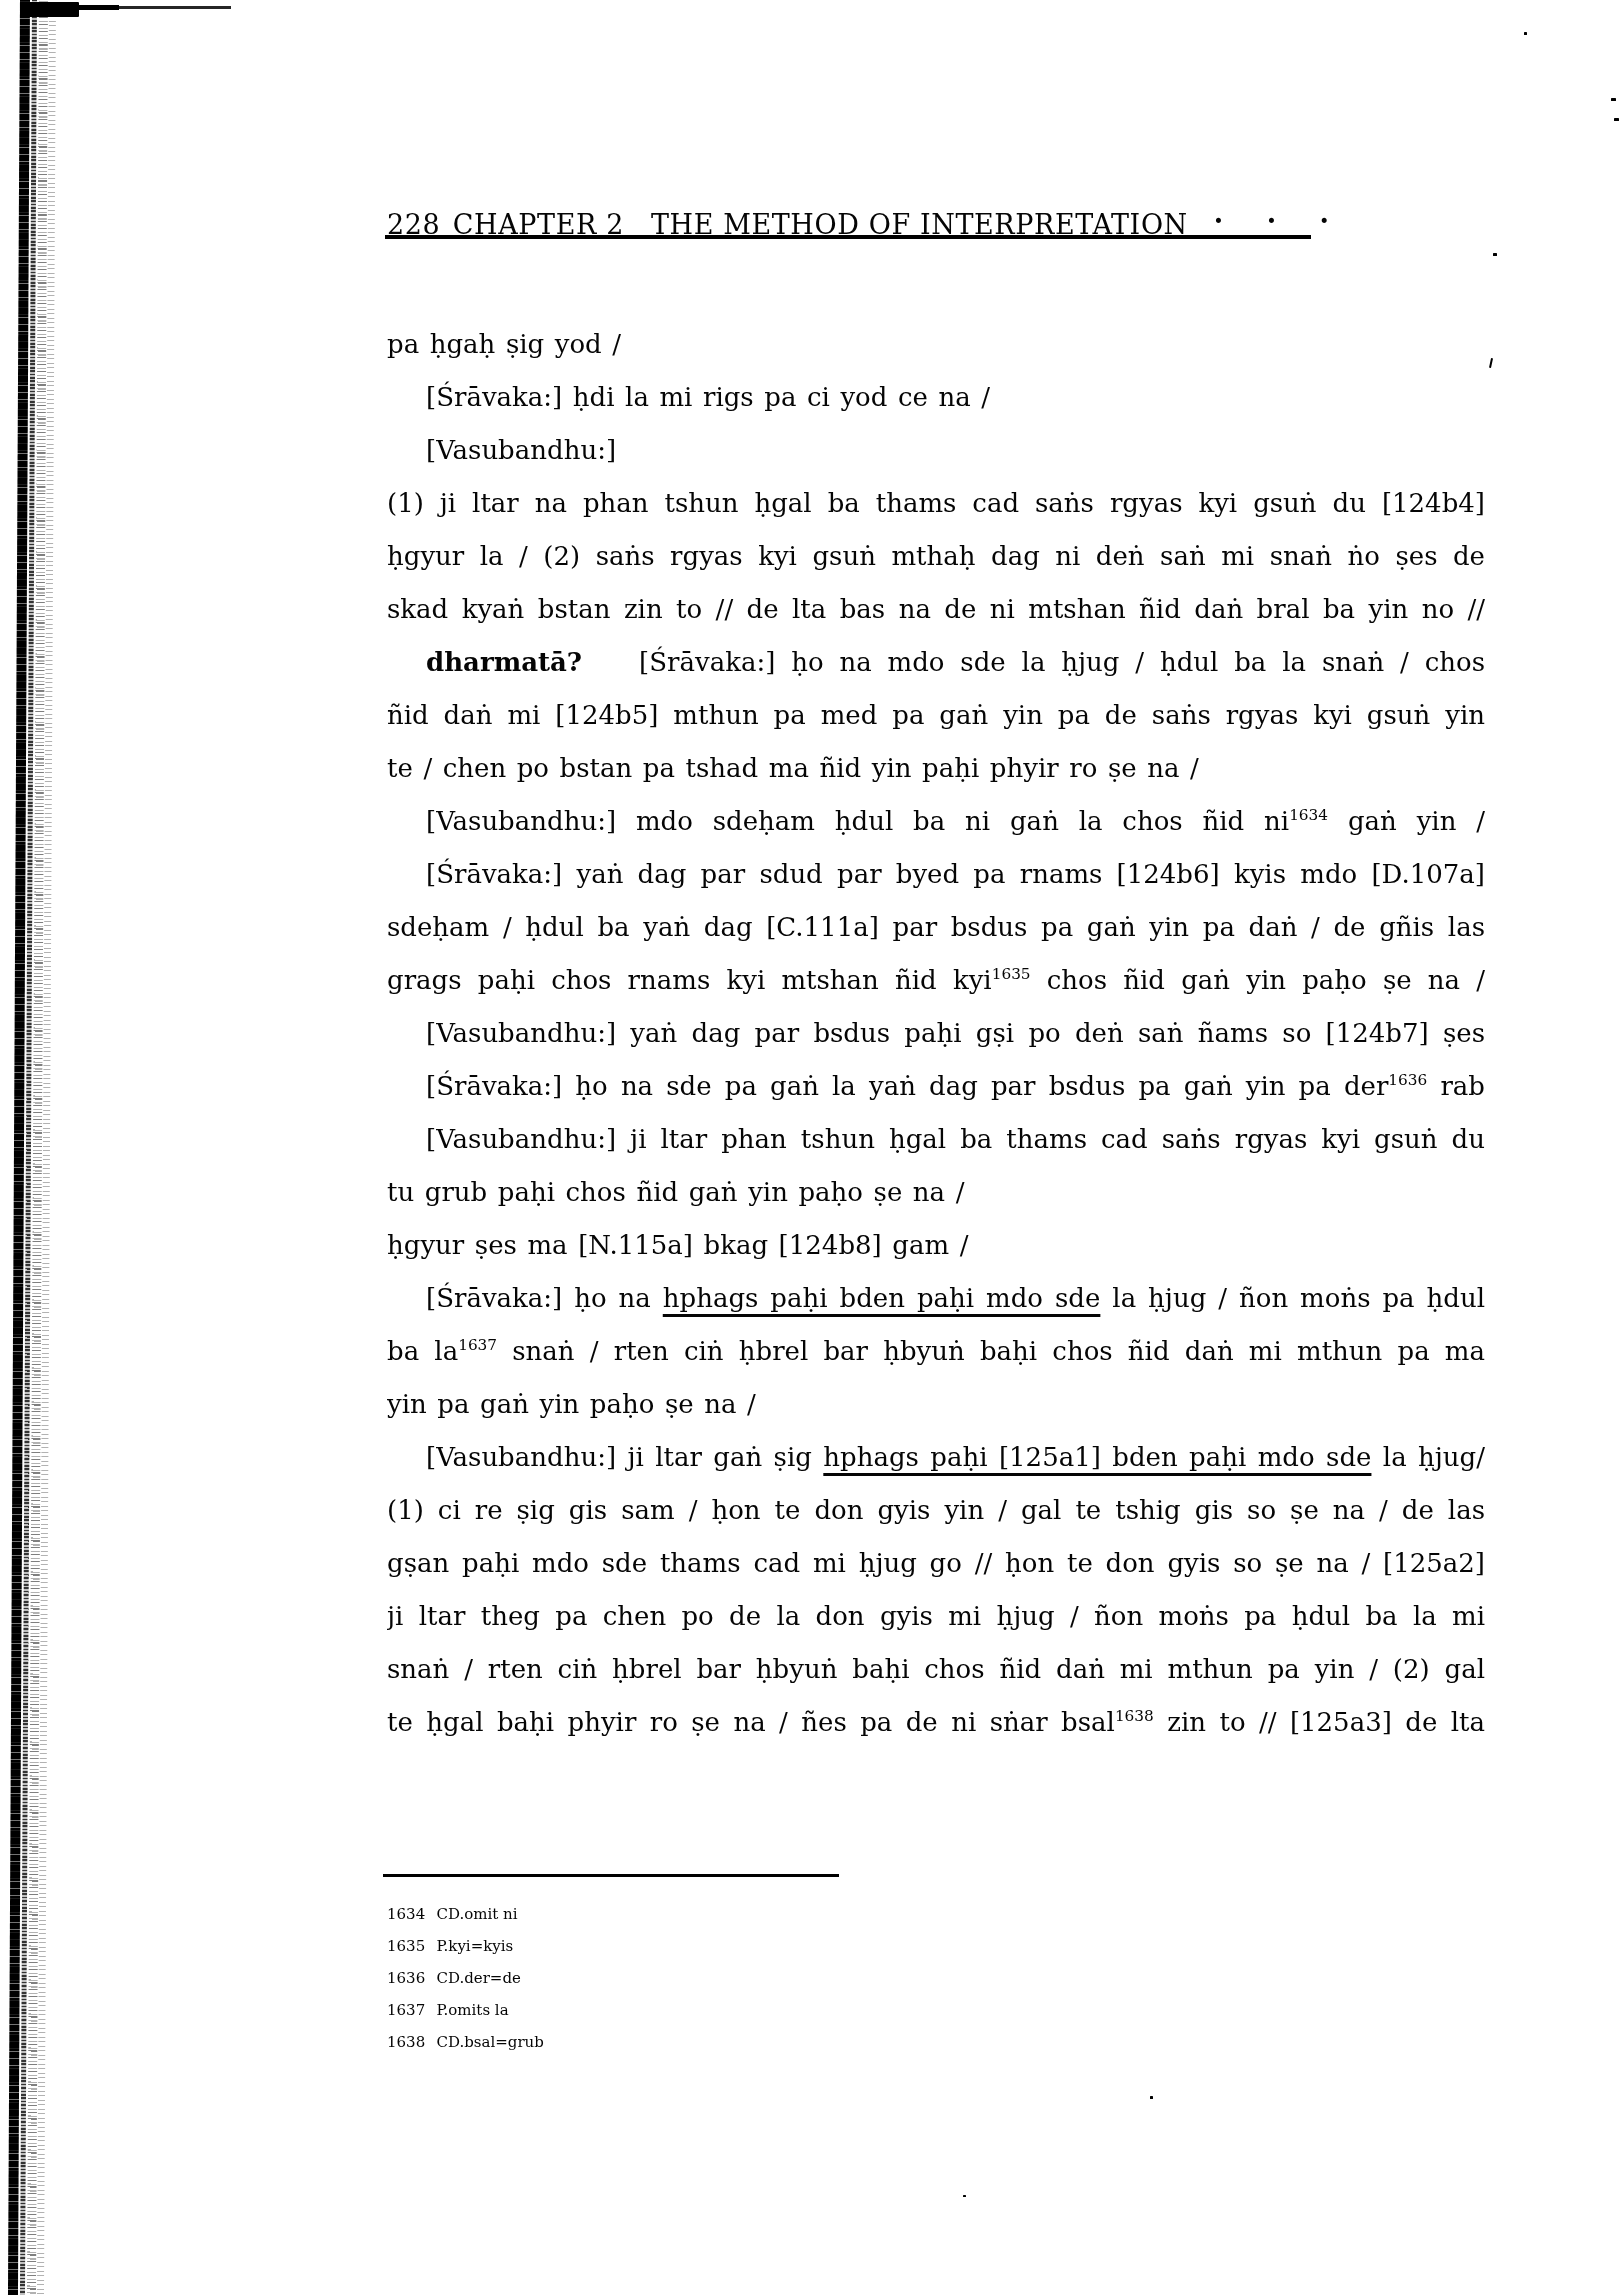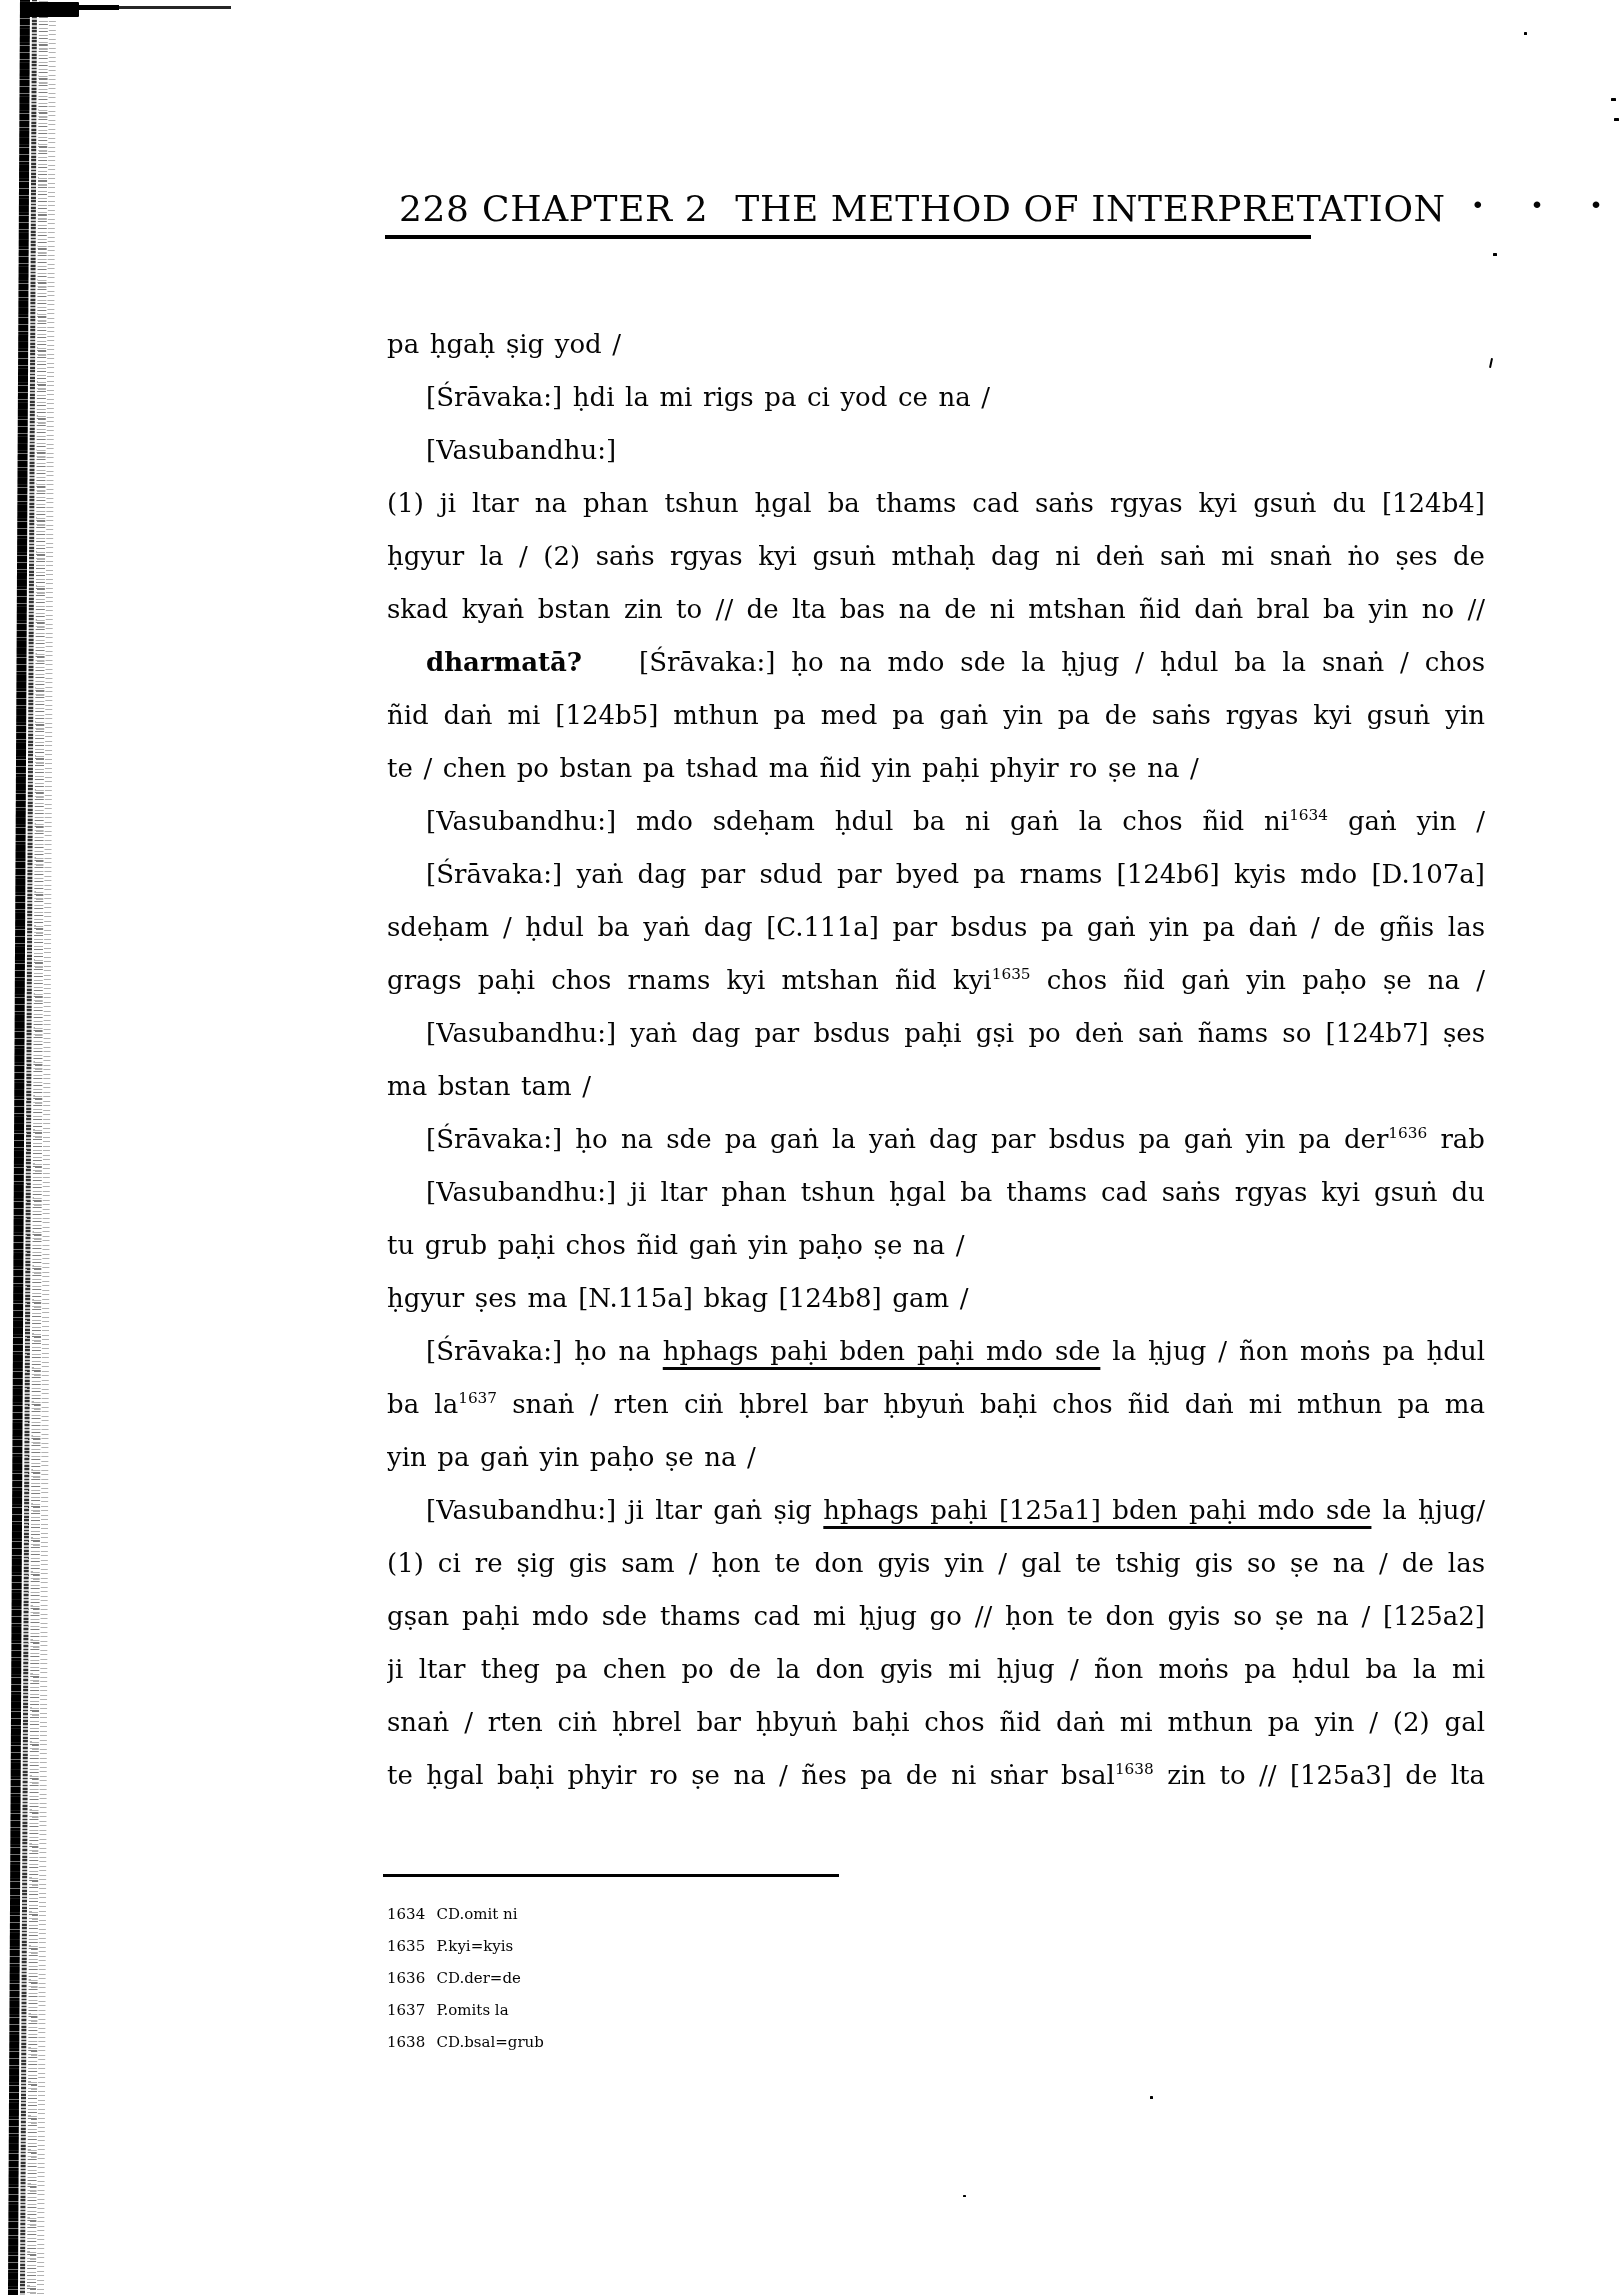--- a/index.html
+++ b/index.html
@@ -5,23 +5,22 @@
   html,body{margin:0;padding:0;}
   body{
     width:1624px;height:2295px;position:relative;background:#ffffff;
     font-family:"DejaVu Serif","Liberation Serif",serif;color:#050505;
     overflow:hidden;
   }
   .page{position:absolute;inset:0;}
 
   
   .header{
-    position:absolute;left:387px;top:187px;font-size:36px;white-space:nowrap;
+    position:absolute;left:387px;top:209px;font-size:27px;white-space:nowrap;
     letter-spacing:0.6px;
-    margin-left:12px;
   }
   .header .pgnum{margin-right:12.5px;}
   .header .chap{margin-right:27px;}
   .header .dots{margin-left:26px;letter-spacing:17px;position:relative;top:-4.5px;font-weight:bold;}
   .header-rule{position:absolute;left:385px;top:235px;width:926px;height:4px;background:#000;}
 
   
   .body-text{
     position:absolute;left:387px;top:318px;width:1098px;
     font-size:26px;line-height:53px;word-spacing:2.3px;
@@ -97,21 +96,20 @@
       <div class="line just"><span>ḥgyur la / (2) saṅs rgyas kyi gsuṅ mthaḥ dag ni deṅ saṅ mi snaṅ ṅo ṣes de</span></div>
       <div class="line just"><span>skad kyaṅ bstan zin to // de lta bas na de ni mtshan ñid daṅ bral ba yin no //</span></div>
       <div class="line indent just"><span class="b">dharmatā?</span><span class="gap" style="width: 57px;"></span><span>[Śrāvaka:] ḥo na mdo sde la ḥjug / ḥdul ba la snaṅ / chos</span></div>
       <div class="line just"><span>ñid daṅ mi [124b5] mthun pa med pa gaṅ yin pa de saṅs rgyas kyi gsuṅ yin</span></div>
       <div class="line"><span>te / chen po bstan pa tshad ma ñid yin paḥi phyir ro ṣe na /</span></div>
       <div class="line indent just"><span>[Vasubandhu:] mdo sdeḥam ḥdul ba ni gaṅ la chos ñid ni</span><span class="sup">1634</span><span> gaṅ yin /</span></div>
       <div class="line indent just"><span>[Śrāvaka:] yaṅ dag par sdud par byed pa rnams [124b6] kyis mdo [D.107a]</span></div>
       <div class="line just"><span>sdeḥam / ḥdul ba yaṅ dag [C.111a] par bsdus pa gaṅ yin pa daṅ / de gñis las</span></div>
       <div class="line just"><span>grags paḥi chos rnams kyi mtshan ñid kyi</span><span class="sup">1635</span><span> chos ñid gaṅ yin paḥo ṣe na /</span></div>
       <div class="line indent just"><span>[Vasubandhu:] yaṅ dag par bsdus paḥi gṣi po deṅ saṅ ñams so [124b7] ṣes</span></div>
-      <div class="line"><span>ma bstan tam /</span></div>
       <div class="line indent just"><span>[Śrāvaka:] ḥo na sde pa gaṅ la yaṅ dag par bsdus pa gaṅ yin pa der</span><span class="sup">1636</span><span> rab</span></div>
       <div class="line indent just"><span>[Vasubandhu:] ji ltar phan tshun ḥgal ba thams cad saṅs rgyas kyi gsuṅ du</span></div>
       <div class="line"><span>tu grub paḥi chos ñid gaṅ yin paḥo ṣe na /</span></div>
       <div class="line"><span>ḥgyur ṣes ma [N.115a] bkag [124b8] gam /</span></div>
       <div class="line indent just"><span>[Śrāvaka:] ḥo na </span><span class="u">hphags paḥi bden paḥi mdo sde</span><span> la ḥjug / ñon moṅs pa ḥdul</span></div>
       <div class="line just"><span>ba la</span><span class="sup">1637</span><span> snaṅ / rten ciṅ ḥbrel bar ḥbyuṅ baḥi chos ñid daṅ mi mthun pa ma</span></div>
       <div class="line"><span>yin pa gaṅ yin paḥo ṣe na /</span></div>
       <div class="line indent just"><span>[Vasubandhu:] ji ltar gaṅ ṣig </span><span class="u">hphags paḥi [125a1] bden paḥi mdo sde</span><span> la ḥjug/</span></div>
       <div class="line just"><span>(1) ci re ṣig gis sam / ḥon te don gyis yin / gal te tshig gis so ṣe na / de las</span></div>
       <div class="line just"><span>gṣan paḥi mdo sde thams cad mi ḥjug go // ḥon te don gyis so ṣe na / [125a2]</span></div>

